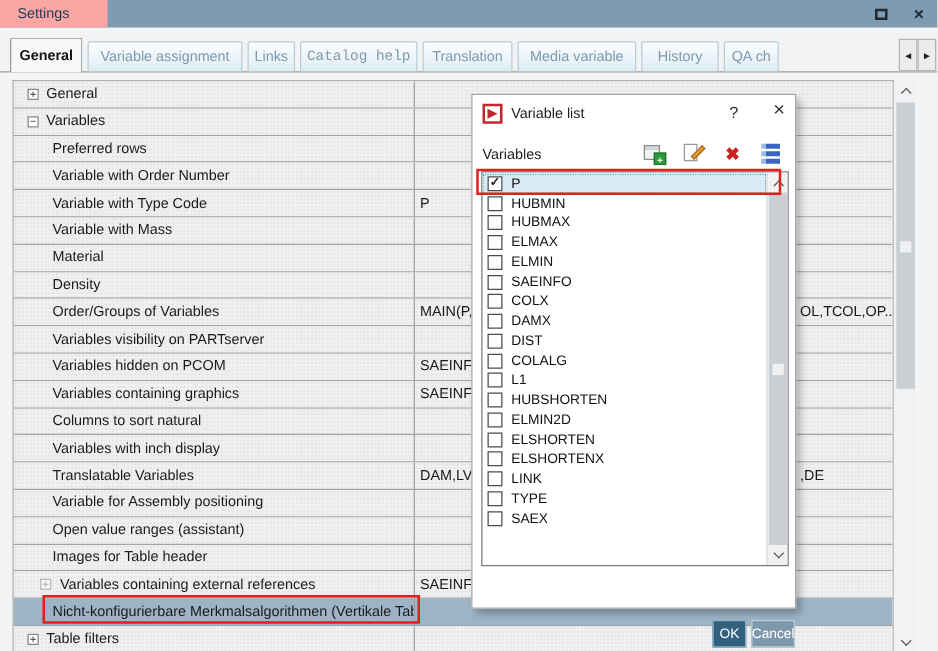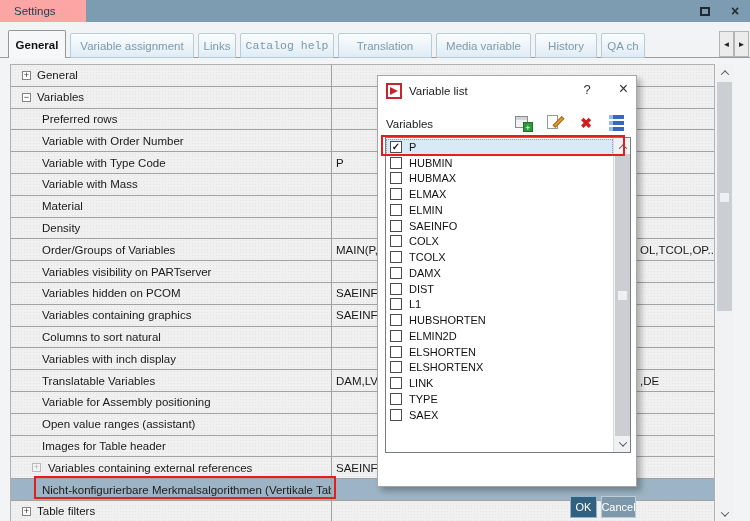--- a/index.html
+++ b/index.html
@@ -115,21 +115,21 @@
     <span class="max-glyph"></span>
   </div>
   <div class="win-btn btn-close">×</div>
 </div>
 
 <div class="tabbar" id="tabbar">
     <div class="tab active" style="width: 58px;">General</div>
     <div class="tab" style="width: 124px;">Variable assignment</div>
     <div class="tab" style="width: 38px;">Links</div>
     <div class="tab" style="width: 94px; font-family: Liberation Mono, monospace;">Catalog help</div>
-    <div class="tab" style="width: 94px;">Translation</div>
+    <div class="tab" style="width: 72px;">Translation</div>
     <div class="tab" style="width: 95px;">Media variable</div>
     <div class="tab" style="width: 62px;">History</div>
     <div class="tab" style="width: 44px;">QA ch</div>
   </div>
 <div class="tab-arrows">
   <div class="tab-arrow">◄</div>
   <div class="tab-arrow">►</div>
 </div>
 
 <div class="content">
@@ -344,29 +344,29 @@
         <div class="vitem">
           <span class="cbox"></span>
           <span class="ilabel">SAEINFO</span>
         </div>
         <div class="vitem">
           <span class="cbox"></span>
           <span class="ilabel">COLX</span>
         </div>
         <div class="vitem">
           <span class="cbox"></span>
-          <span class="ilabel">TCOLX</span>
-        </div>
-        <div class="vitem">
-          <span class="cbox"></span>
           <span class="ilabel">DAMX</span>
         </div>
         <div class="vitem">
           <span class="cbox"></span>
           <span class="ilabel">DIST</span>
+        </div>
+        <div class="vitem">
+          <span class="cbox"></span>
+          <span class="ilabel">COLALG</span>
         </div>
         <div class="vitem">
           <span class="cbox"></span>
           <span class="ilabel">L1</span>
         </div>
         <div class="vitem">
           <span class="cbox"></span>
           <span class="ilabel">HUBSHORTEN</span>
         </div>
         <div class="vitem">

